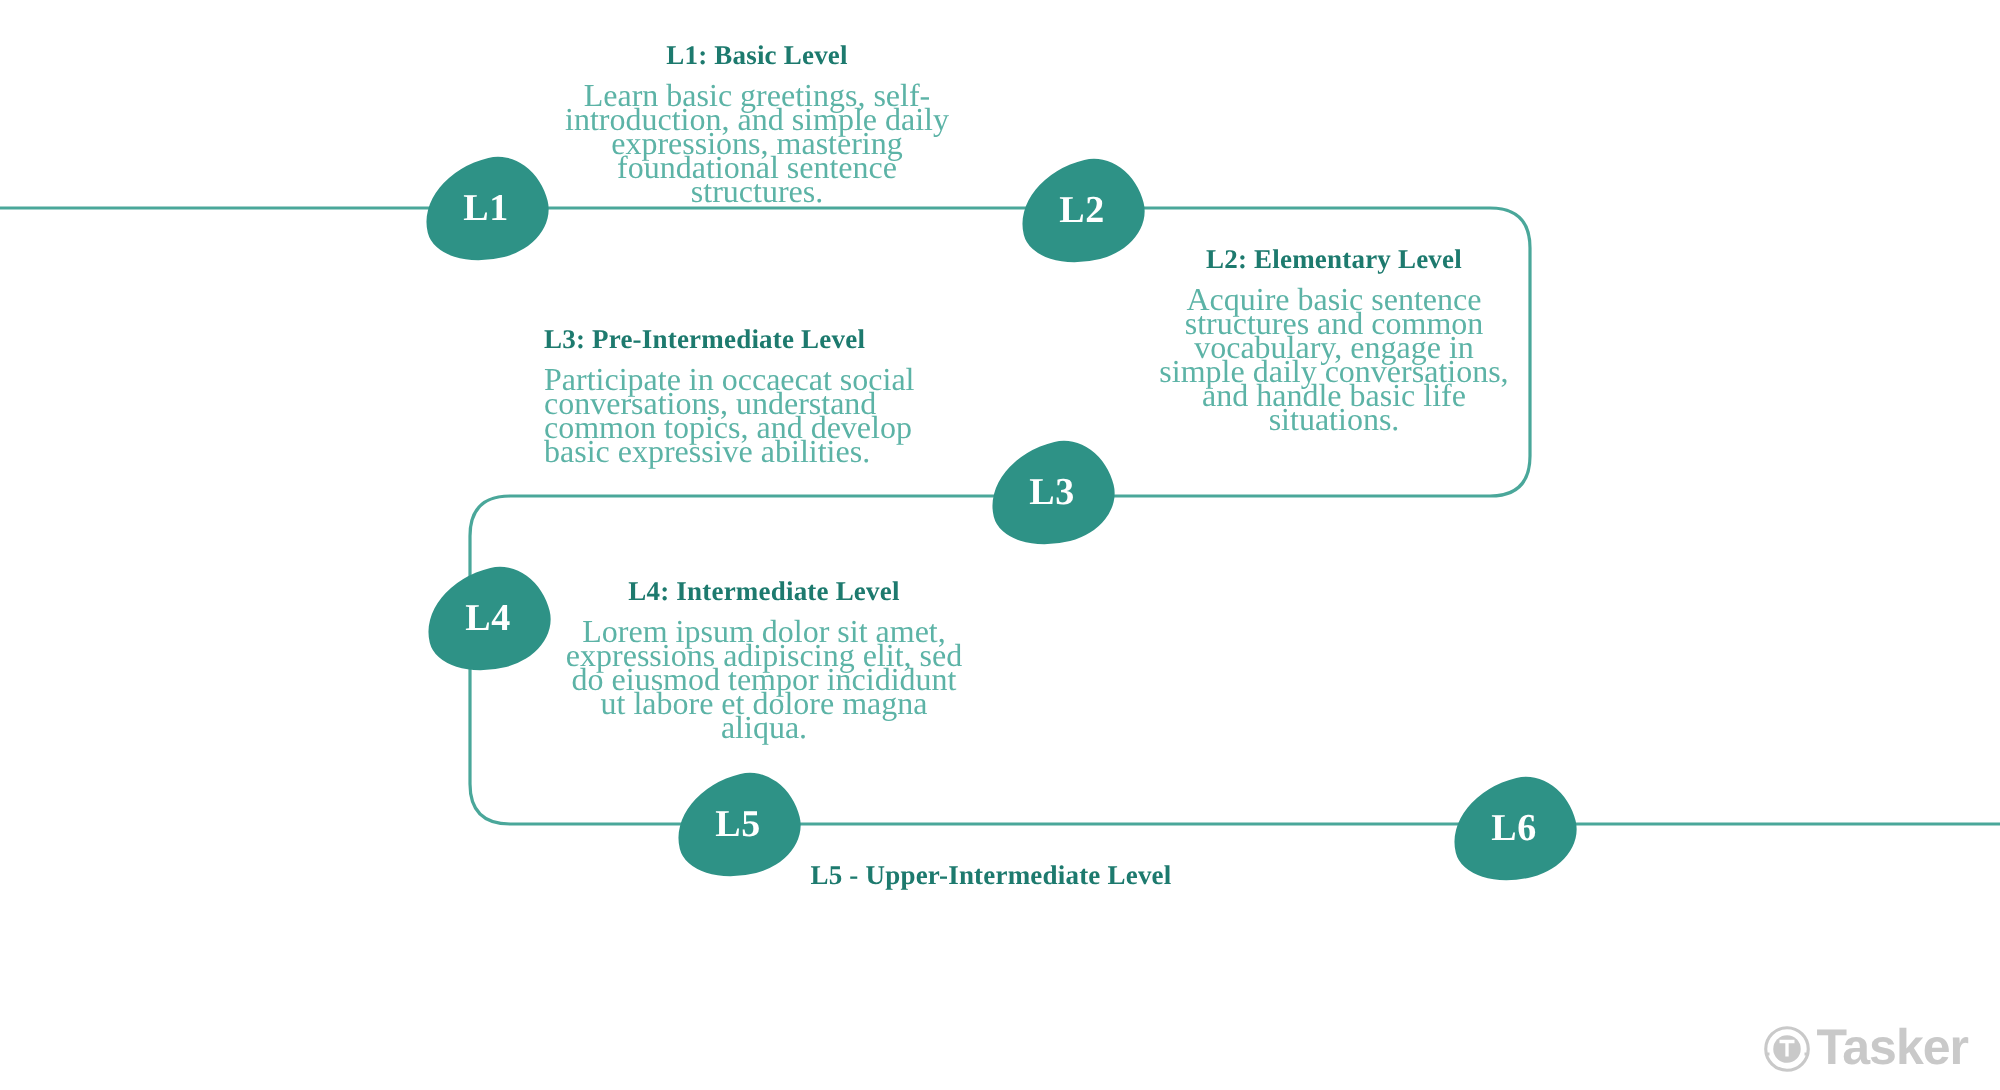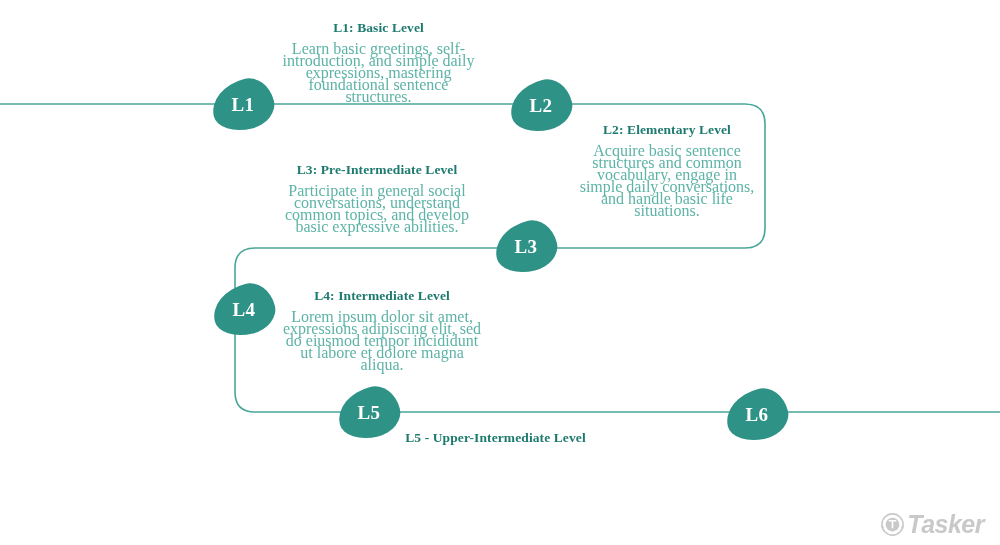--- a/index.html
+++ b/index.html
@@ -59,31 +59,30 @@
     color: #1d7a6e;
     letter-spacing: 0.1px;
   }
   .card p {
     margin: 0;
     font-family: Liberation Serif, serif;
     font-size: 16px;
     line-height: 12px;
     color: #5cb3a6;
   }
-  .align-right { text-align: center; }
+  .align-right { text-align: left; }
   .align-left { text-align: center; }
 
   #logo {
     position: absolute;
     right: 16px;
     bottom: 8px;
     display: flex;
     align-items: center;
     gap: 2px;
-    font-style: italic;
   }
   #logo .logo-word {
     font-family: "Liberation Sans", sans-serif;
     font-size: 25px;
     font-weight: bold;
     color: #c9c9c9;
     letter-spacing: -0.5px;
     line-height: 1;
   }
 </style>
@@ -108,21 +107,21 @@
   <div class="blob" style="left:510px; top:81px;">
     <span class="blob-label">L2</span>
   </div>
   <div class="card align-left" style="left:578px; top:122px; width:178px;">
     <h3>L2: Elementary Level</h3>
     <p>Acquire basic sentence structures and common vocabulary, engage in simple daily conversations, and handle basic life situations.</p>
   </div>
 
   <div class="card align-right" style="left:272px; top:162px; width:210px;">
     <h3>L3: Pre-Intermediate Level</h3>
-    <p>Participate in general social conversations, understand common topics, and develop basic expressive abilities.</p>
+    <p>Participate in occaecat social conversations, understand common topics, and develop basic expressive abilities.</p>
   </div>
   <div class="blob" style="left:495px; top:222px;">
     <span class="blob-label">L3</span>
   </div>
 
   <div class="blob" style="left:213px; top:285px;">
     <span class="blob-label">L4</span>
   </div>
   <div class="card align-left" style="left:282px; top:288px; width:200px;">
     <h3>L4: Intermediate Level</h3>

